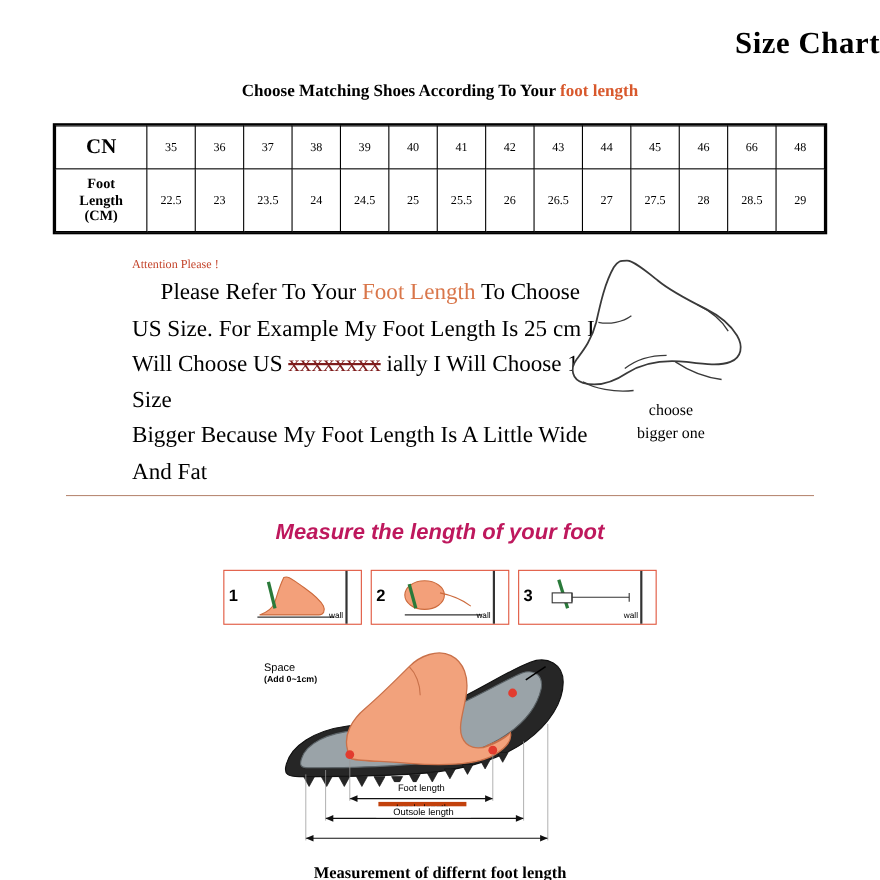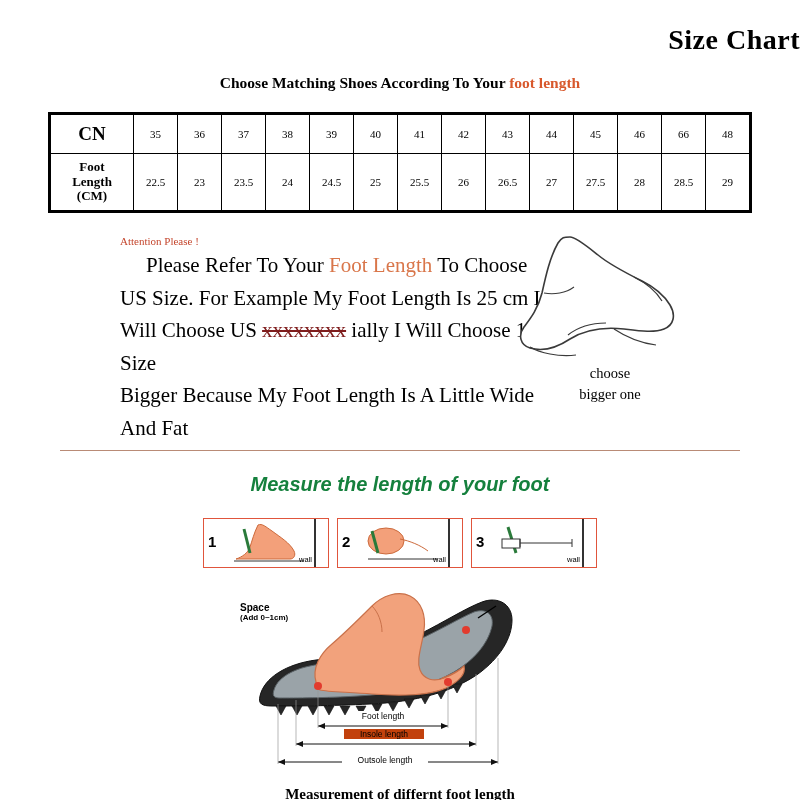--- a/index.html
+++ b/index.html
@@ -107,21 +107,21 @@
     font-size: 14.5px;
     line-height: 1.45;
   }
   .divider {
     margin: 6px 60px 0 60px;
     border-top: 1px solid #b98b76;
   }
   
   .measure-title {
     text-align: center;
-    color: #15803d;
+    color: #be185d;
     font-weight: bold;
     font-style: italic;
     font-size: 20px;
     margin-top: 22px;
     font-family: "Liberation Sans", sans-serif;
   }
   .steps {
     display: flex;
     justify-content: center;
     gap: 8px;
@@ -332,23 +332,23 @@
       <path d="M58 184 l7 -3 v6 Z" fill="#111"></path>
         <path d="M278 184 l-7 -3 v6 Z" fill="#111"></path>
       <line x1="98" y1="112" x2="98" y2="150" stroke="#999" stroke-width="0.7"></line>
       <line x1="228" y1="108" x2="228" y2="150" stroke="#999" stroke-width="0.7"></line>
       <line x1="76" y1="122" x2="76" y2="168" stroke="#999" stroke-width="0.7"></line>
       <line x1="256" y1="96" x2="256" y2="168" stroke="#999" stroke-width="0.7"></line>
       <line x1="58" y1="126" x2="58" y2="186" stroke="#999" stroke-width="0.7"></line>
       <line x1="278" y1="80" x2="278" y2="186" stroke="#999" stroke-width="0.7"></line>
     </svg>
     <div style="position:absolute; left:20px; top:24px; font-family:'Liberation Sans',sans-serif;">
-      <div style="font-size:10px; font-weight:bold;">Space</div>
+      <div style="font-size:10px; font-weight:normal;">Space</div>
       <div style="font-size:8px; font-weight:bold;">(Add 0~1cm)</div>
     </div>
     <div style="position:absolute; left:0; top:133px; width:360px; text-align:center; font-size:8.5px; font-family:'Liberation Sans',sans-serif; background:#fff; width:70px; margin-left:128px;">Foot length</div>
     <div style="position:absolute; left:0; top:151px; width:80px; margin-left:124px; text-align:center; font-size:8.5px; font-family:'Liberation Sans',sans-serif; background:#c2410c;">Insole length</div>
-    <div style="position:absolute; left:0; top:177px; width:86px; margin-left:122px; text-align:center; font-size:8.5px; font-family:'Liberation Sans',sans-serif; background:#fff;">Outsole length</div>
+    <div style="position:absolute; left:0; top:155px; width:86px; margin-left:122px; text-align:center; font-size:8.5px; font-family:'Liberation Sans',sans-serif; background:#fff;">Outsole length</div>
   </div>
 
   <div class="caption">Measurement of differnt foot length</div>
 
 </div>
 
 </body></html>

